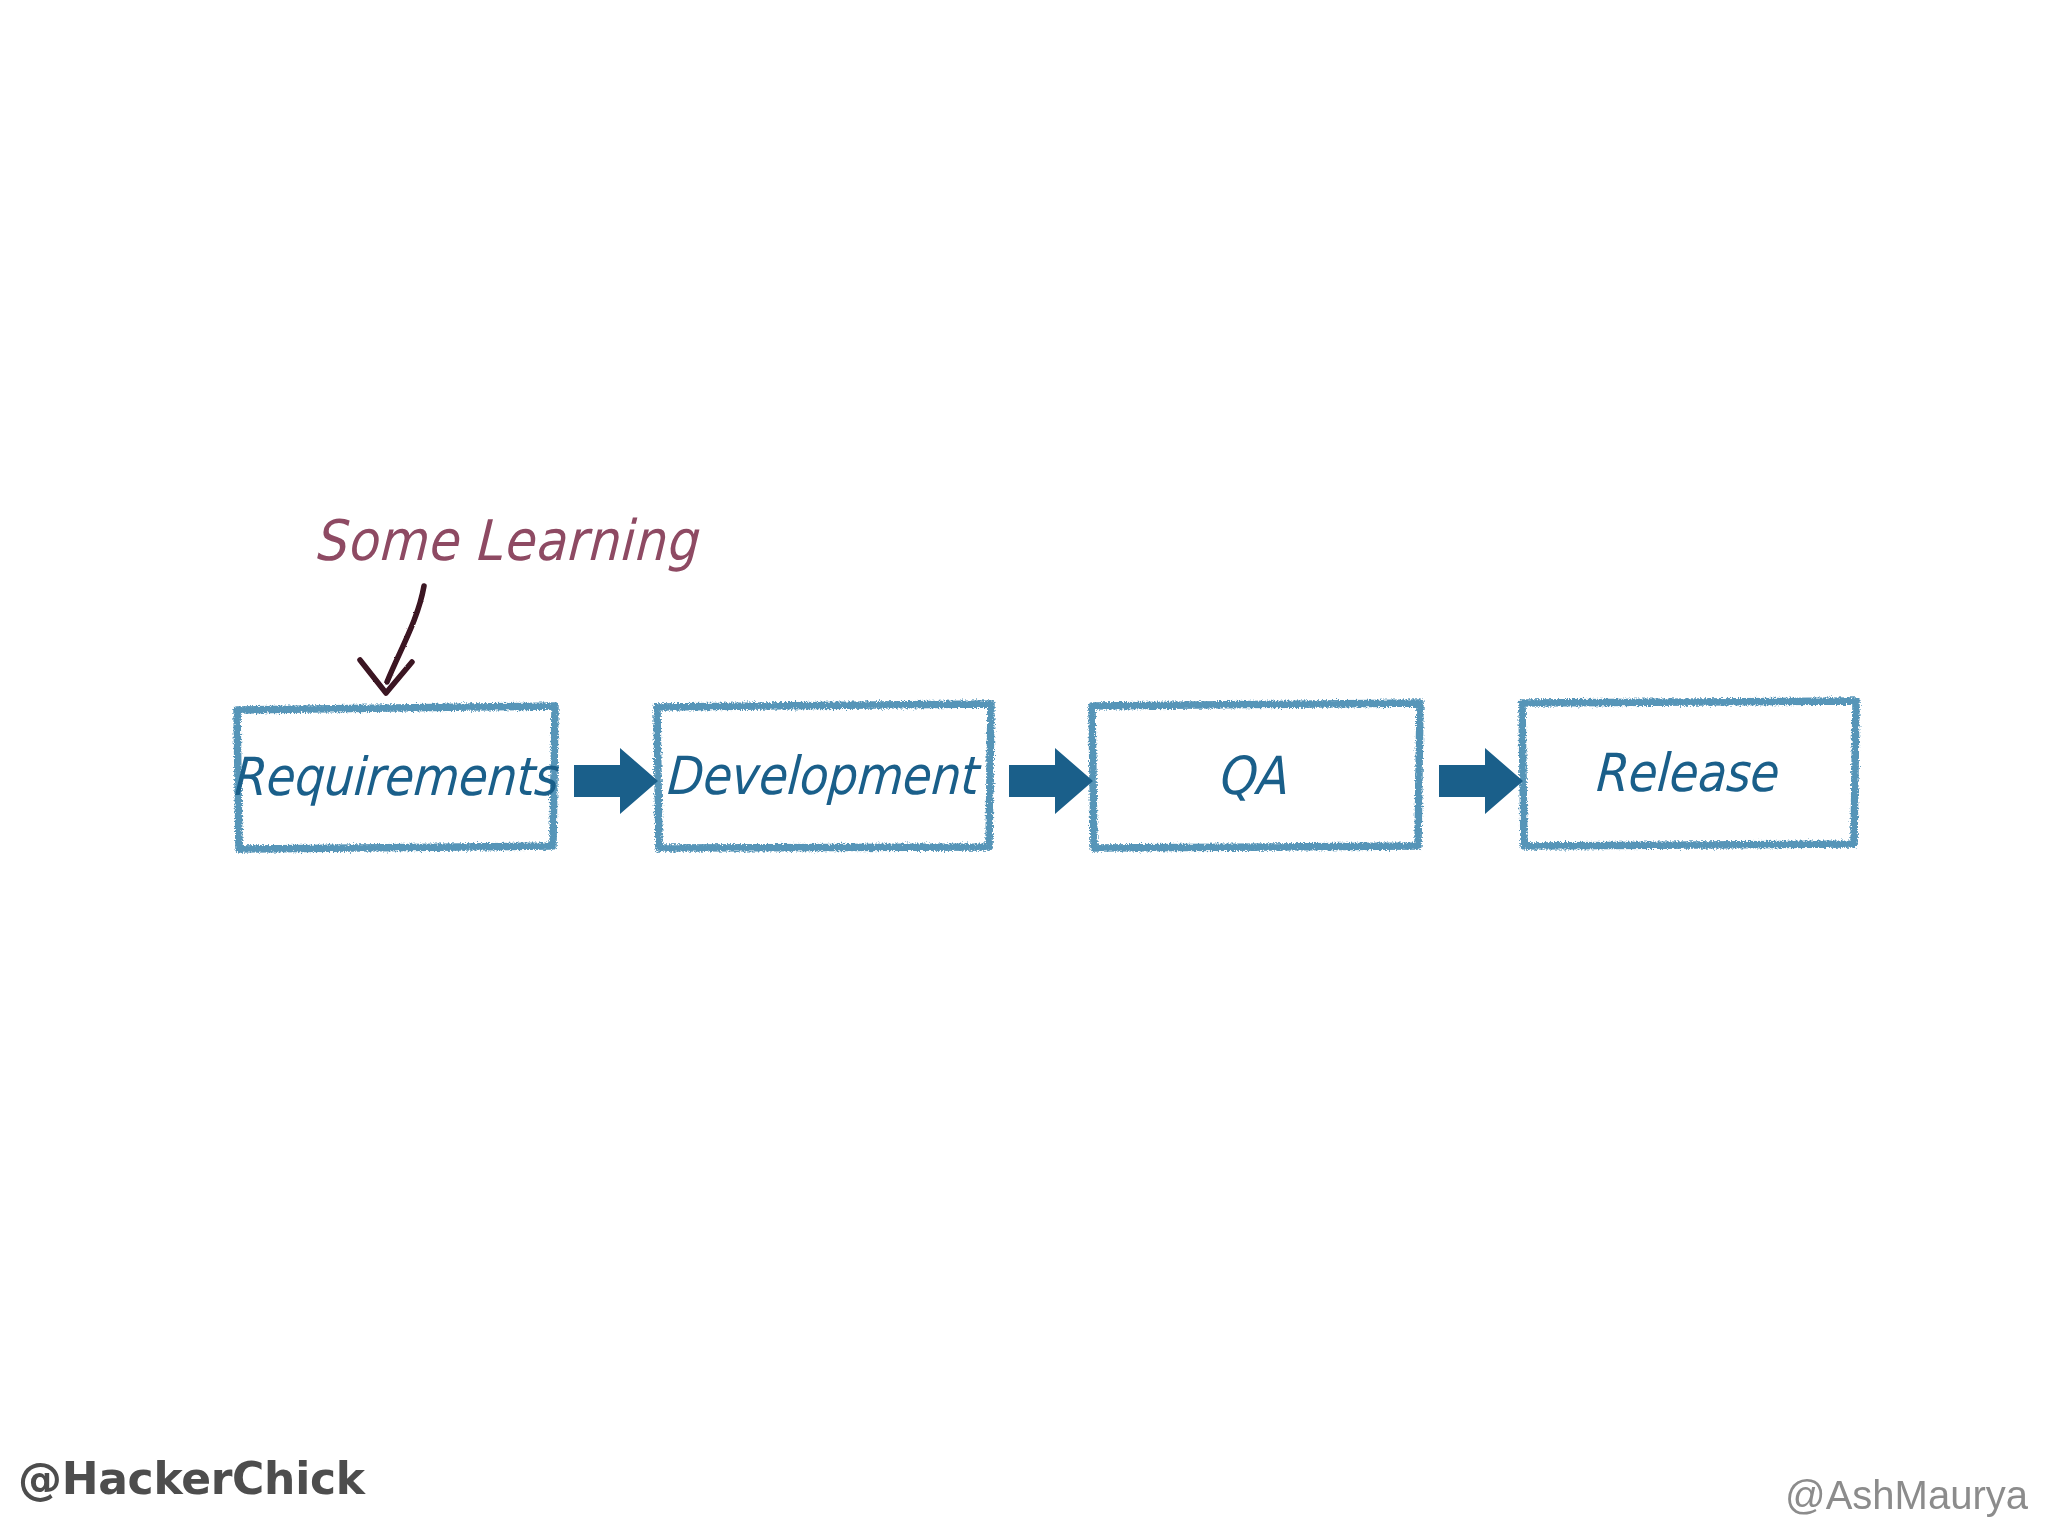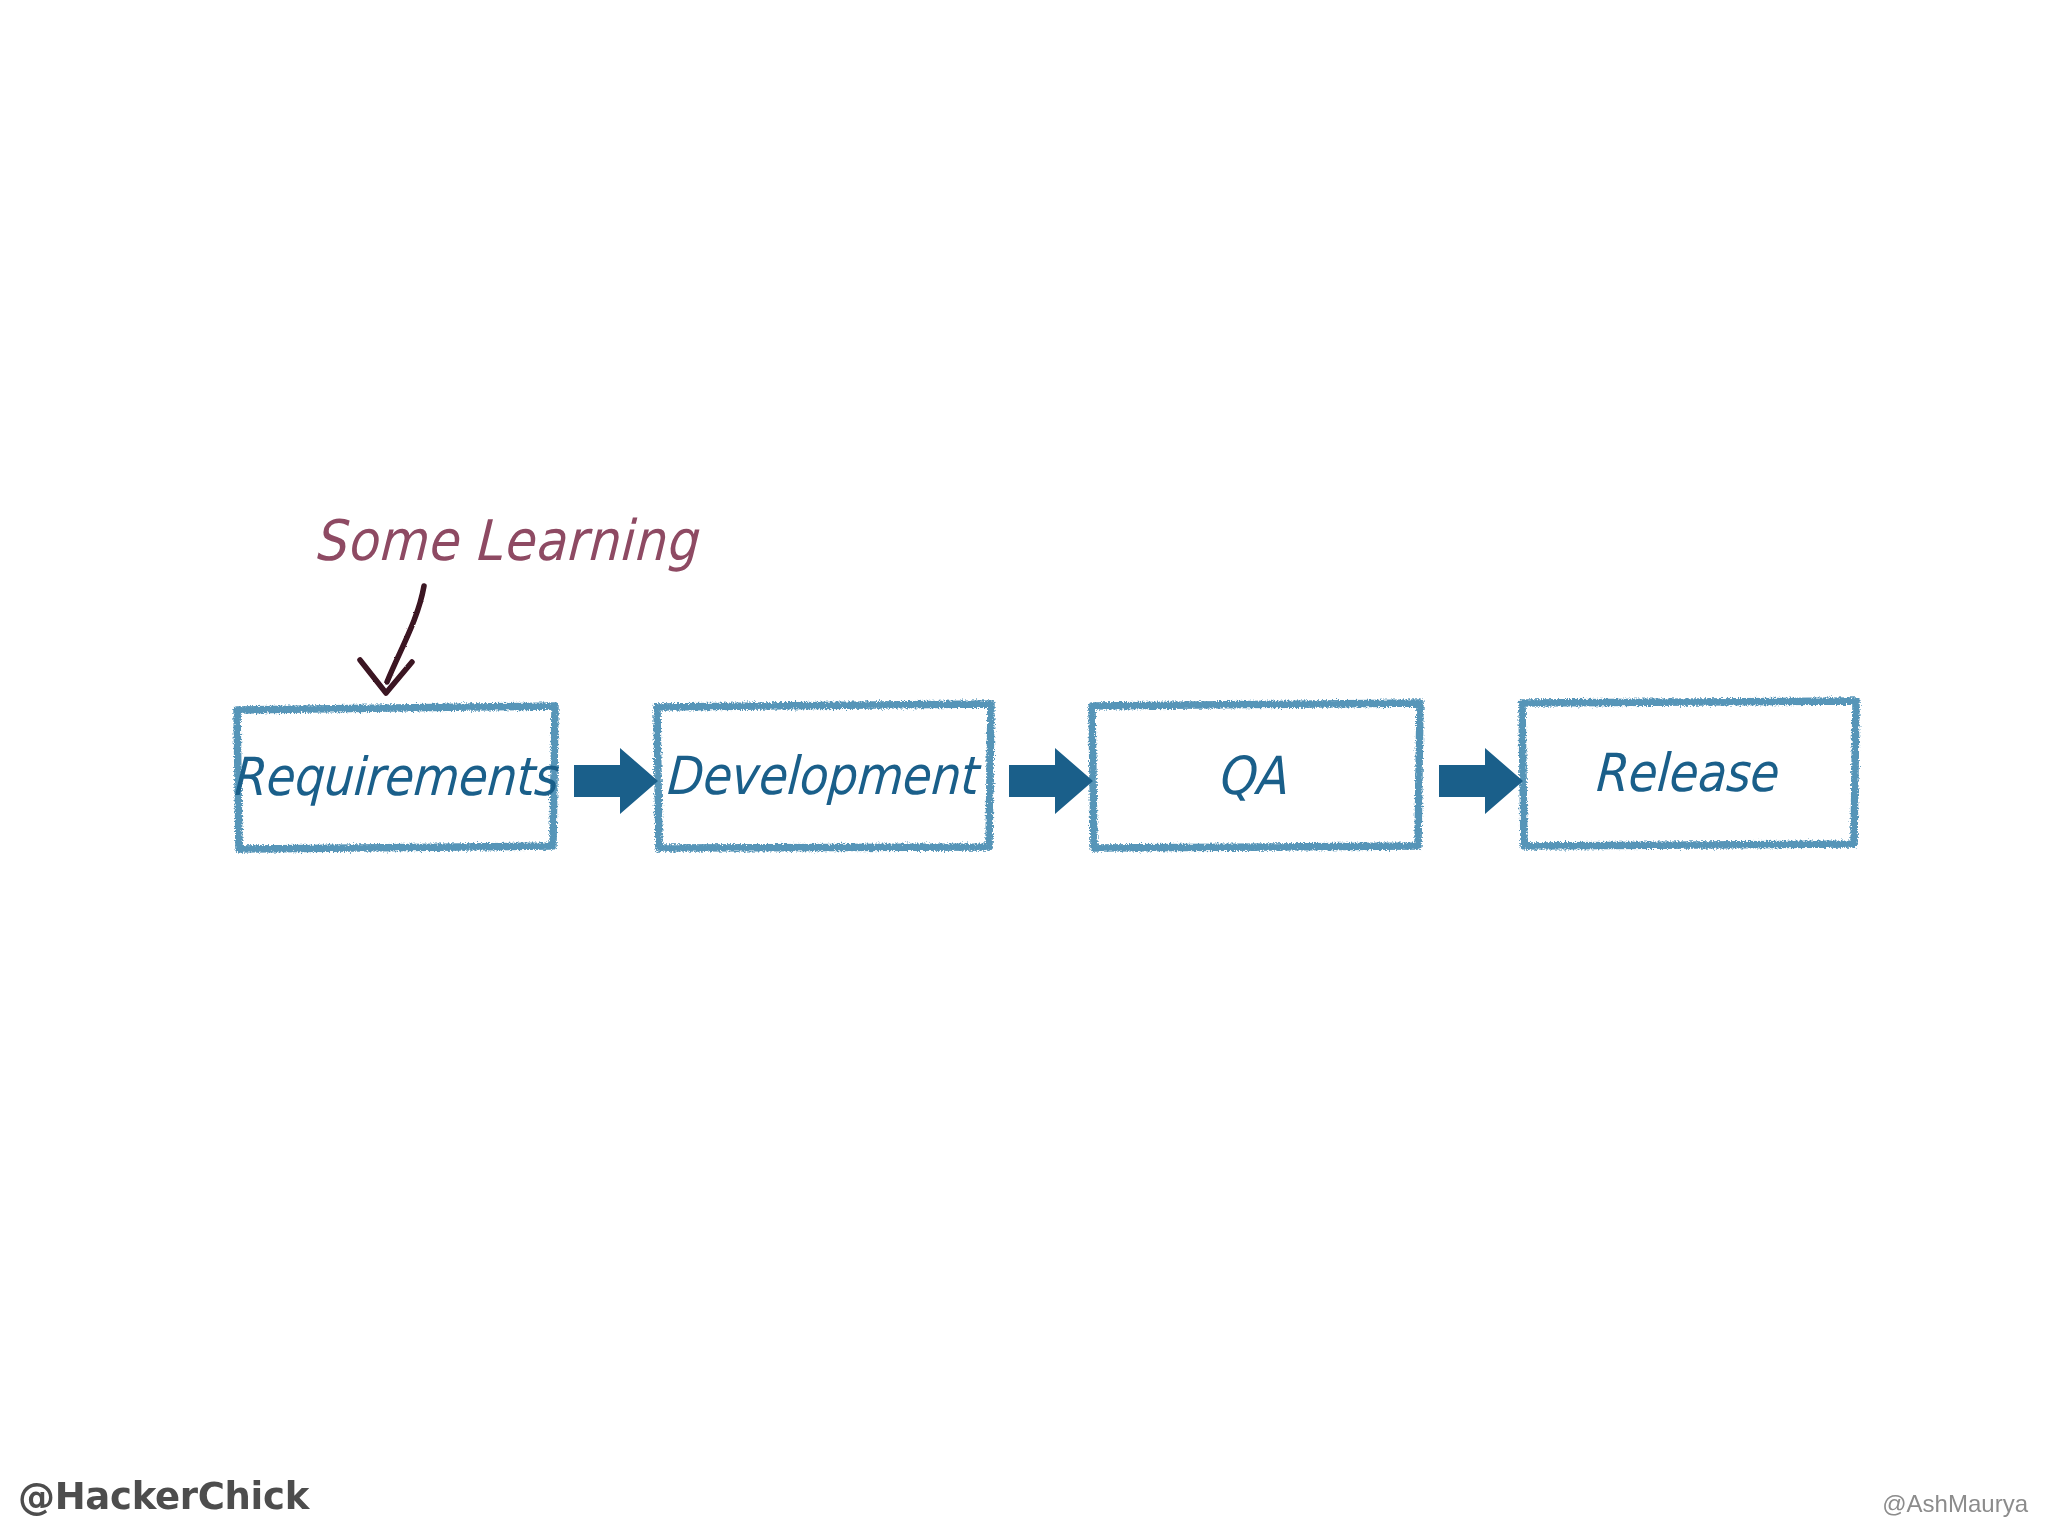--- a/index.html
+++ b/index.html
@@ -69,33 +69,33 @@
     font-size: 50px;
     color: #8e4a63;
     white-space: nowrap;
     letter-spacing: 0.5px;
   }
 
   
   #footer-left {
     position: absolute;
     left: 18px;
-    bottom: 18px;
+    bottom: 32px;
     font-family: "DejaVu Sans", sans-serif;
-    font-size: 37px;
+    font-size: 44px;
     font-weight: 700;
     color: #4d4d4d;
     letter-spacing: -0.3px;
   }
   #footer-right {
     position: absolute;
     right: 20px;
     bottom: 18px;
     font-family: "Liberation Sans", sans-serif;
-    font-size: 24px;
+    font-size: 40px;
     font-weight: 400;
     color: #8c8c8c;
     letter-spacing: 0px;
   }
 </style>
 </head>
 <body>
 
 <div id="slide">
 

